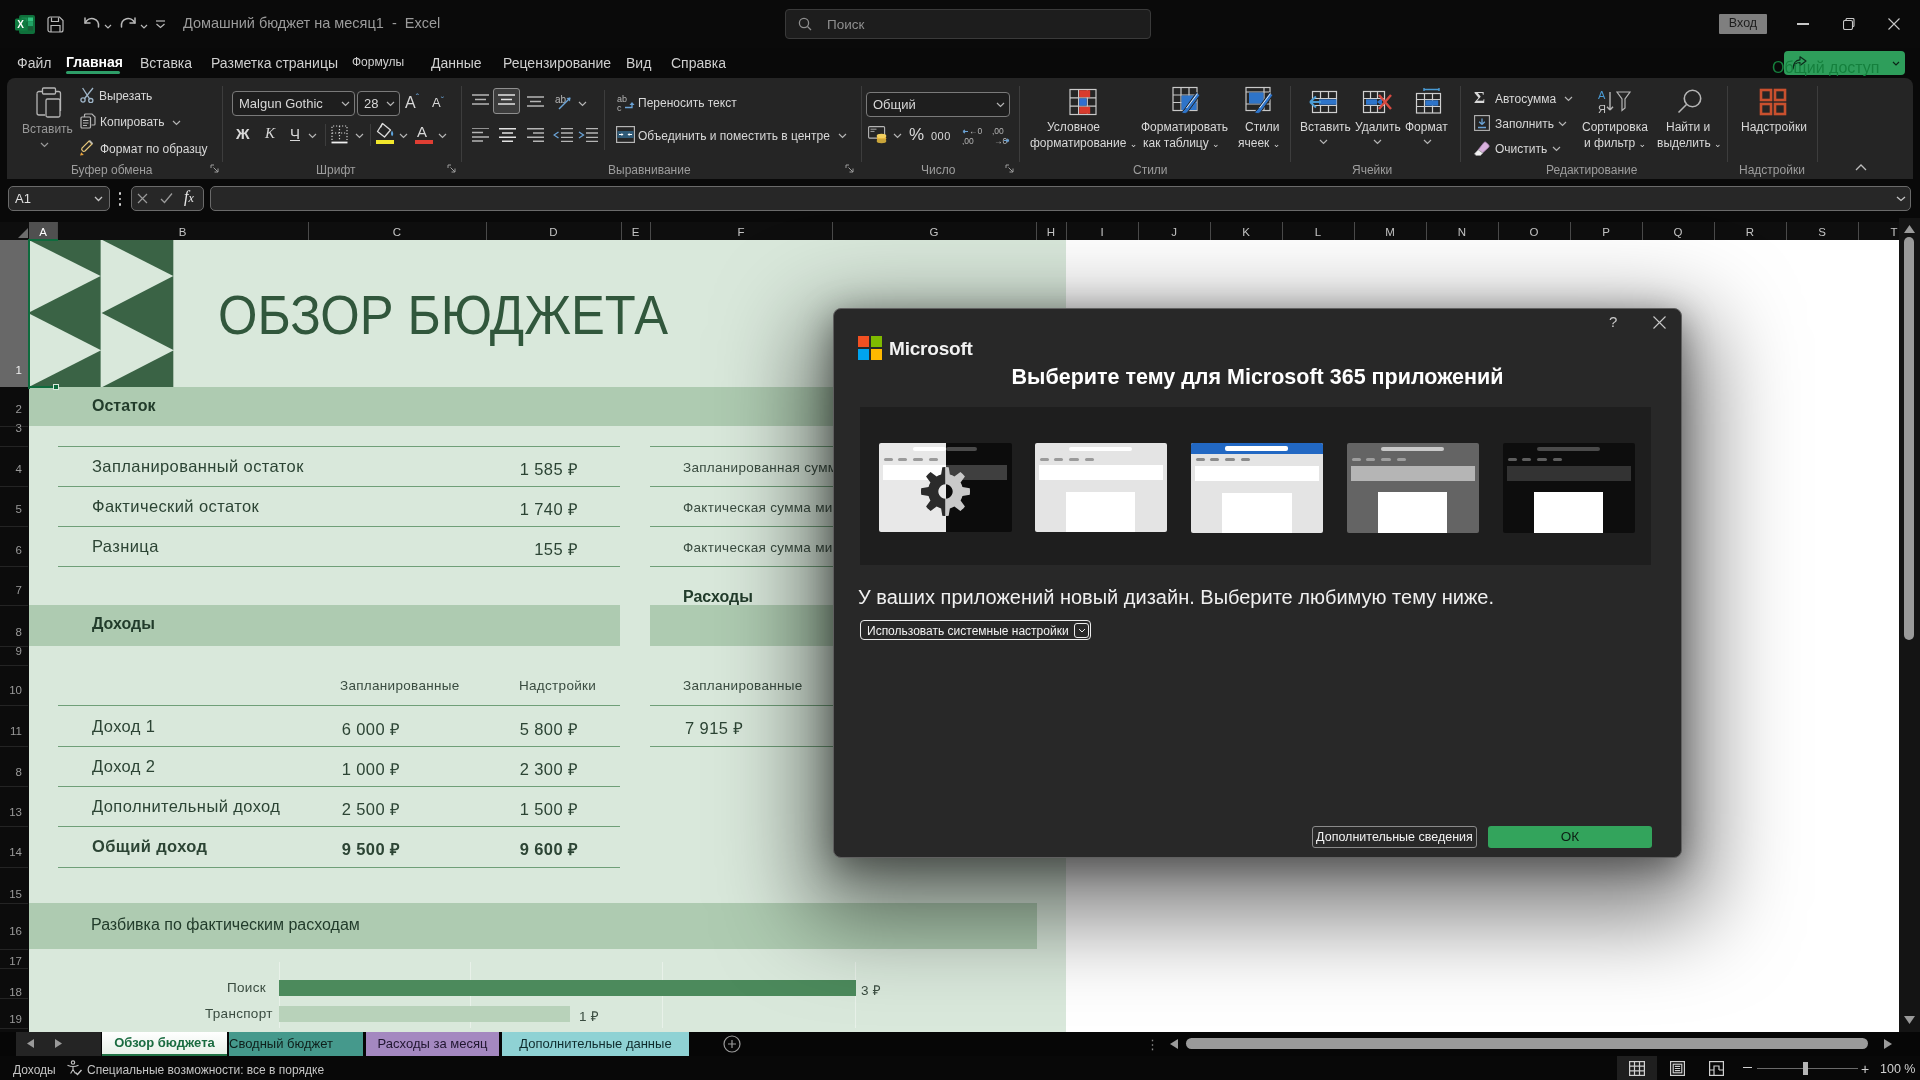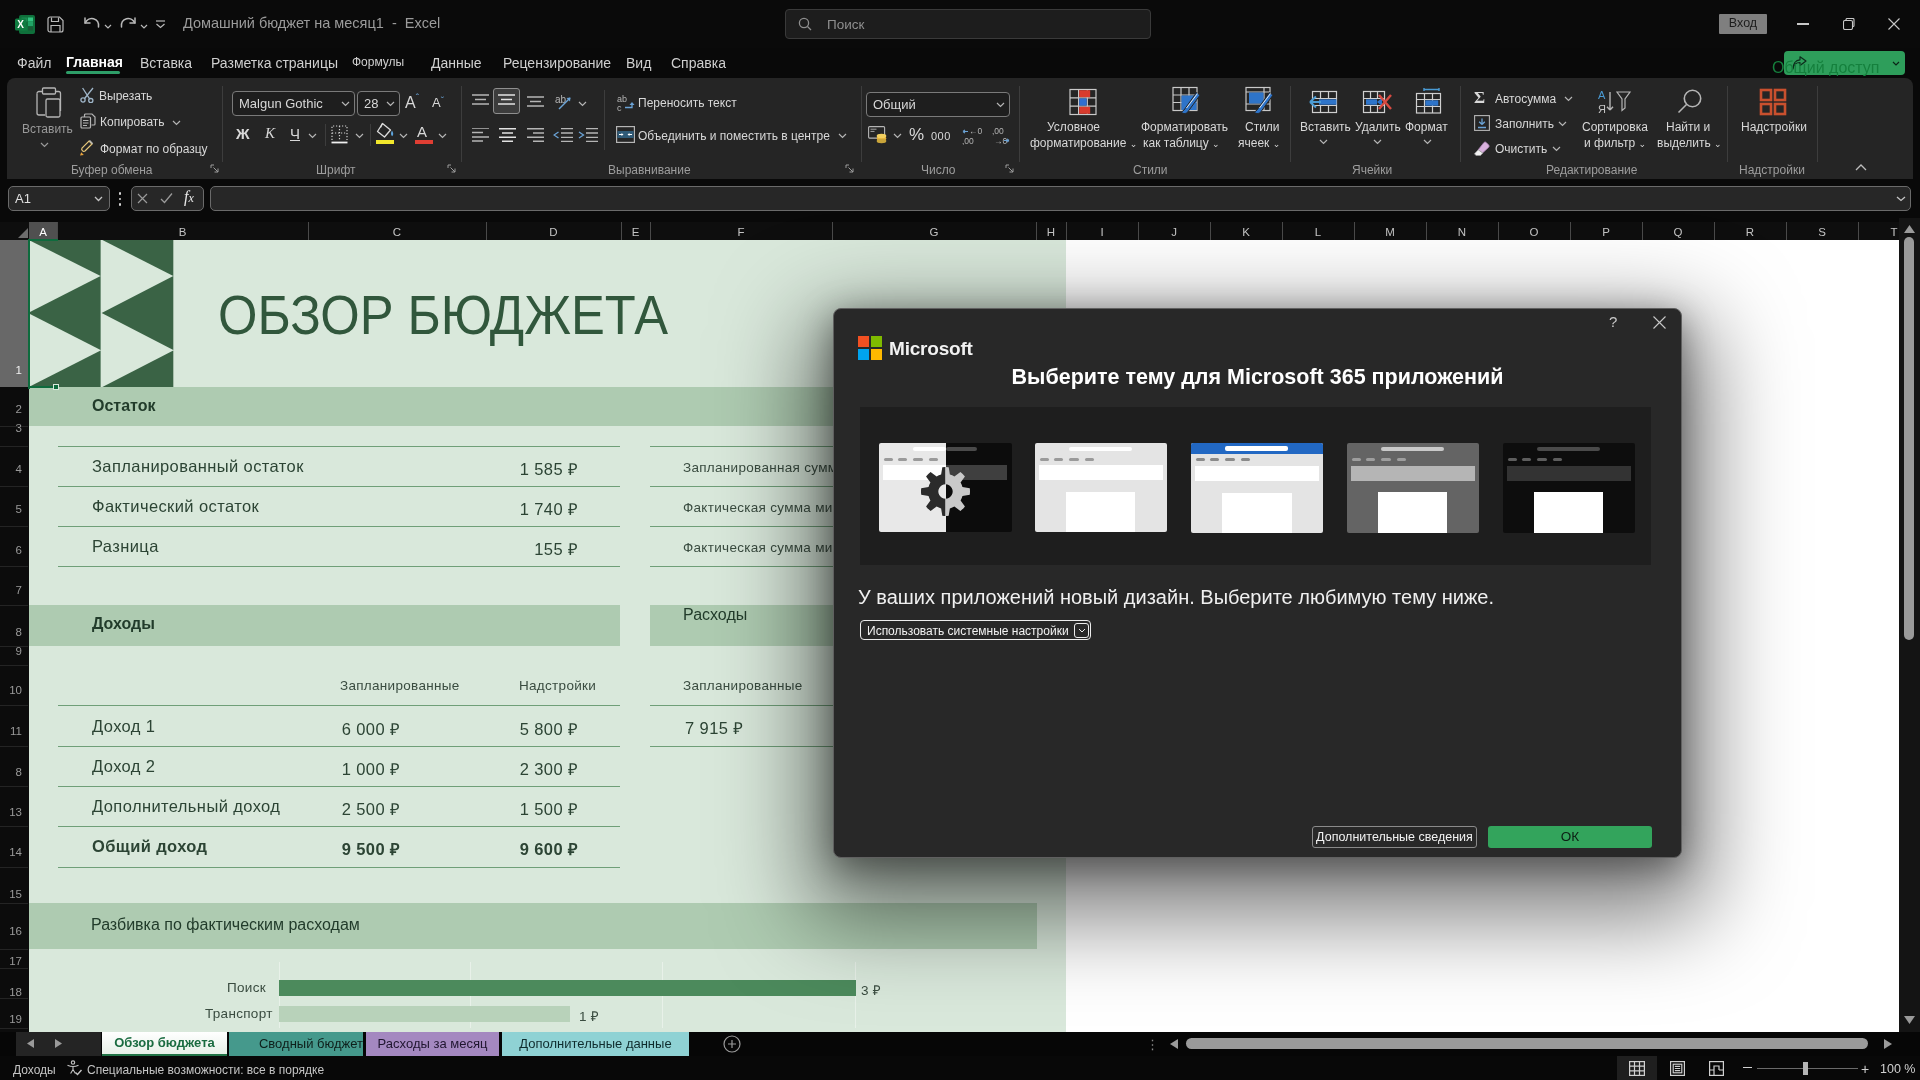--- a/index.html
+++ b/index.html
@@ -541,21 +541,21 @@
 
 <div class="abs" style="left:28px;top:239px;width:2px;height:150px;background:#0e6b3d"></div>
 <div class="abs" style="left:28px;top:239px;width:30px;height:1.5px;background:#0e6b3d"></div>
 <div class="abs" style="left:28px;top:386px;width:25px;height:2px;background:#0e6b3d"></div>
 <div class="abs" style="left:53px;top:383.5px;width:6px;height:6px;background:#0e6b3d;border:1px solid #d9e8db"></div>
 
 <div class="abs" style="left:218px;top:283px;color:#31573c;font-size:55px;letter-spacing:0px;transform:scaleX(0.922);transform-origin:0 0">ОБЗОР БЮДЖЕТА</div>
 
 <div class="abs" style="left:92px;top:397px;color:#223c2b;font-size:16px;font-weight:bold">Остаток</div>
 <div class="abs" style="left:92px;top:615px;color:#223c2b;font-size:16px;font-weight:bold">Доходы</div>
-<div class="abs" style="left:683px;top:606px;color:#223c2b;font-size:16px;font-weight:normal">Расходы</div>
+<div class="abs" style="left:683px;top:588px;color:#223c2b;font-size:16px;font-weight:bold">Расходы</div>
 <div class="abs" style="left:91px;top:916px;color:#223c2b;font-size:16px">Разбивка по фактическим расходам</div>
 
 <div class="gline" style="left:58px;top:445.5px;width:562px"></div>
 <div class="gline" style="left:58px;top:485.5px;width:562px"></div>
 <div class="gline" style="left:58px;top:525.5px;width:562px"></div>
 <div class="gline" style="left:58px;top:565.5px;width:562px"></div>
 <div class="gline" style="left:650px;top:445.5px;width:183px"></div>
 <div class="gline" style="left:650px;top:485.5px;width:183px"></div>
 <div class="gline" style="left:650px;top:525.5px;width:183px"></div>
 <div class="gline" style="left:650px;top:565.5px;width:183px"></div>
@@ -615,21 +615,21 @@
 
 <div class="abs" style="left:0;top:1032px;width:1920px;height:24px;background:#060606"></div>
 <div class="abs" style="left:16px;top:1032px;width:85px;height:24px;background:#242424"></div>
 <svg class="abs" style="left:27px;top:1039px" width="7" height="9" viewBox="0 0 7 9">
       <path d="M7 0 L0 4.5 L7 9 Z" fill="#9a9a9a"></path>
     </svg>
 <svg class="abs" style="left:55px;top:1039px" width="7" height="9" viewBox="0 0 7 9">
       <path d="M0 0 L7 4.5 L0 9 Z" fill="#9a9a9a"></path>
     </svg>
 <div class="abs" style="left:102px;top:1032px;width:125px;height:24px;background:linear-gradient(#ffffff,#e7f0e8);border-bottom:2.5px solid #217346;color:#1a6b40;font-weight:bold;font-size:13px;text-align:center;line-height:22px">Обзор бюджета</div>
-<div class="abs" style="left:229px;top:1032px;width:134px;height:24px;background:#45998c;color:#0e1f1b;font-size:13px;text-align:right;line-height:24px">Сводный бюджет</div>
+<div class="abs" style="left:229px;top:1032px;width:134px;height:24px;background:#45998c;color:#0e1f1b;font-size:13px;text-align:left;line-height:24px">Сводный бюджет</div>
 <div class="abs" style="left:366px;top:1032px;width:133px;height:24px;background:#a488c0;color:#201630;font-size:13px;text-align:center;line-height:24px">Расходы за месяц</div>
 <div class="abs" style="left:502px;top:1032px;width:187px;height:24px;background:#8fd2d4;color:#0f2c2d;font-size:13px;text-align:center;line-height:24px">Дополнительные данные</div>
 <svg class="abs" style="left:723px;top:1035px" width="18" height="18" viewBox="0 0 18 18" fill="none" stroke="#9a9a9a" stroke-width="1.2">
       <circle cx="9" cy="9" r="8"></circle>
       <path d="M9 5 V13 M5 9 H13"></path>
     </svg>
 
 <div class="abs" style="left:1146px;top:1037px;color:#8a8a8a;font-size:13px;letter-spacing:1px">⋮</div>
 <svg class="abs" style="left:1170px;top:1039px" width="8" height="10" viewBox="0 0 8 10">
       <path d="M8 0 L0 5 L8 10 Z" fill="#9a9a9a"></path>

